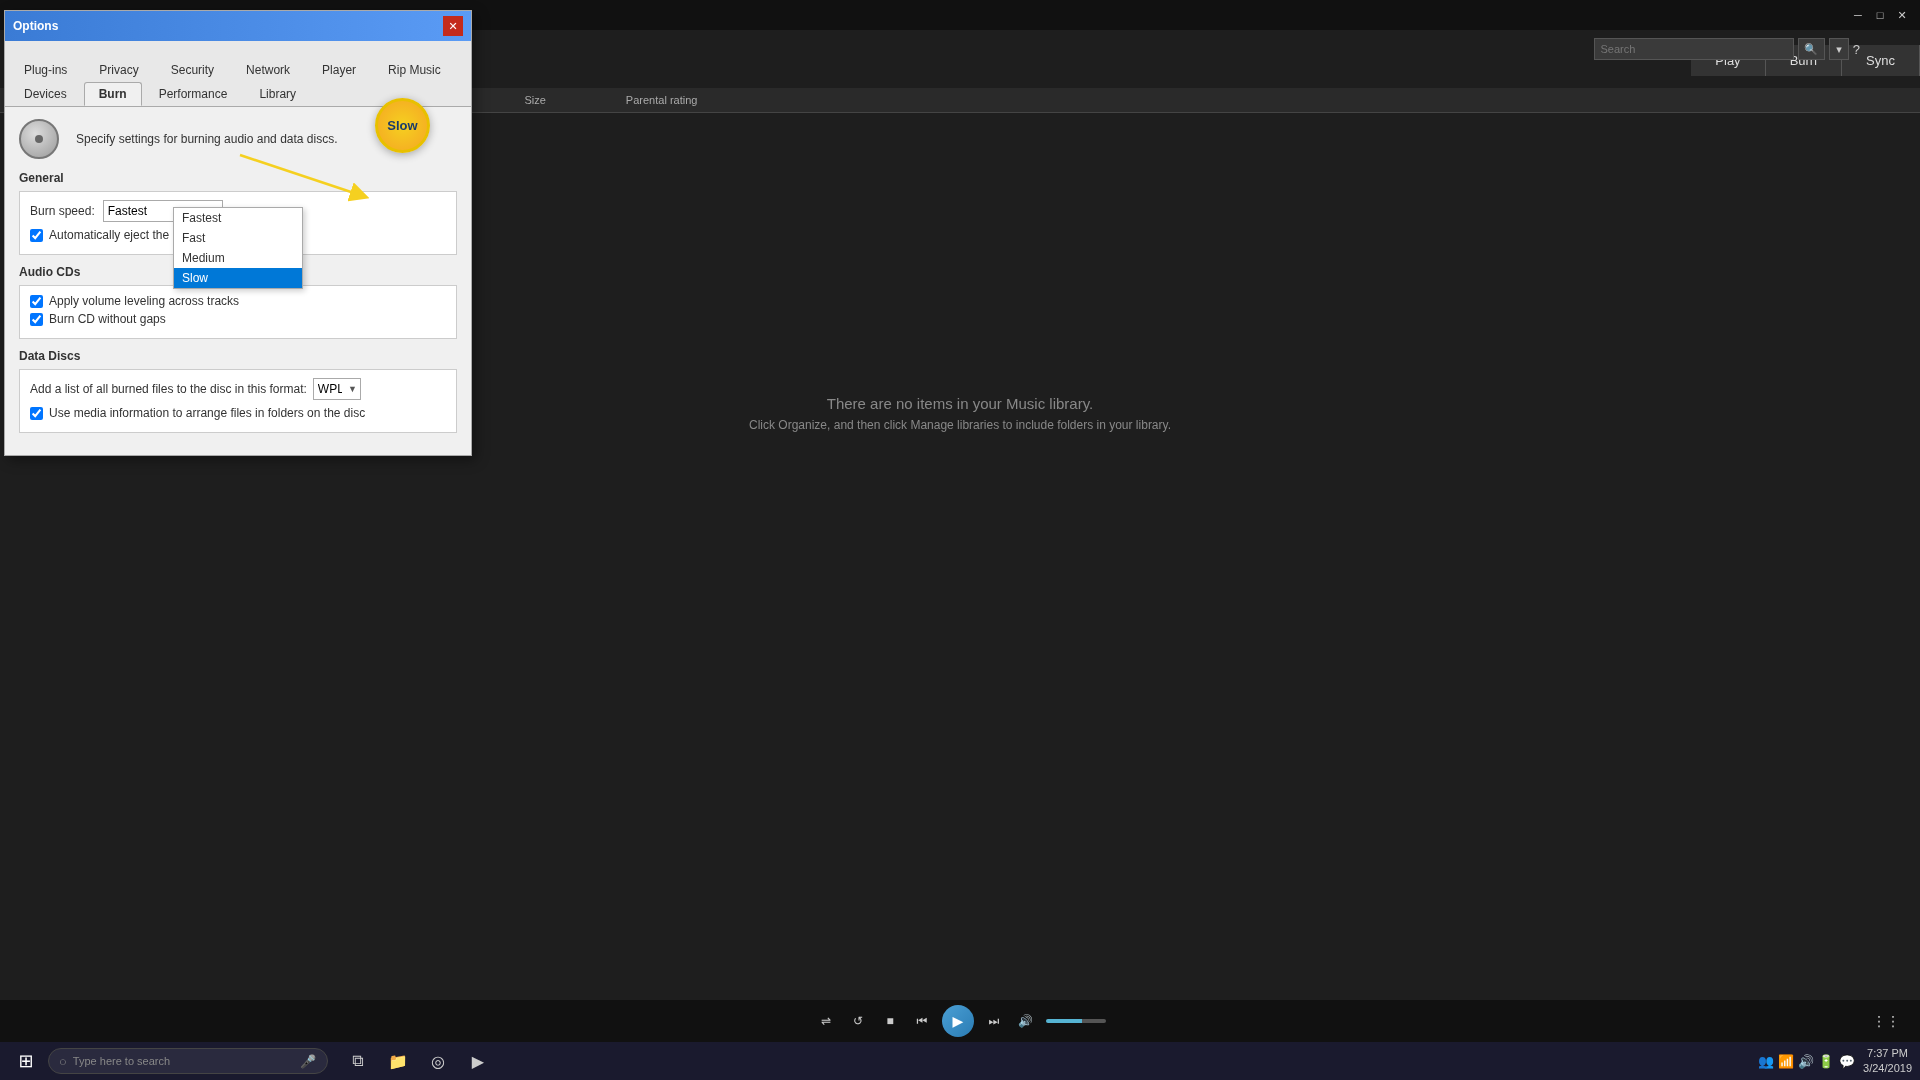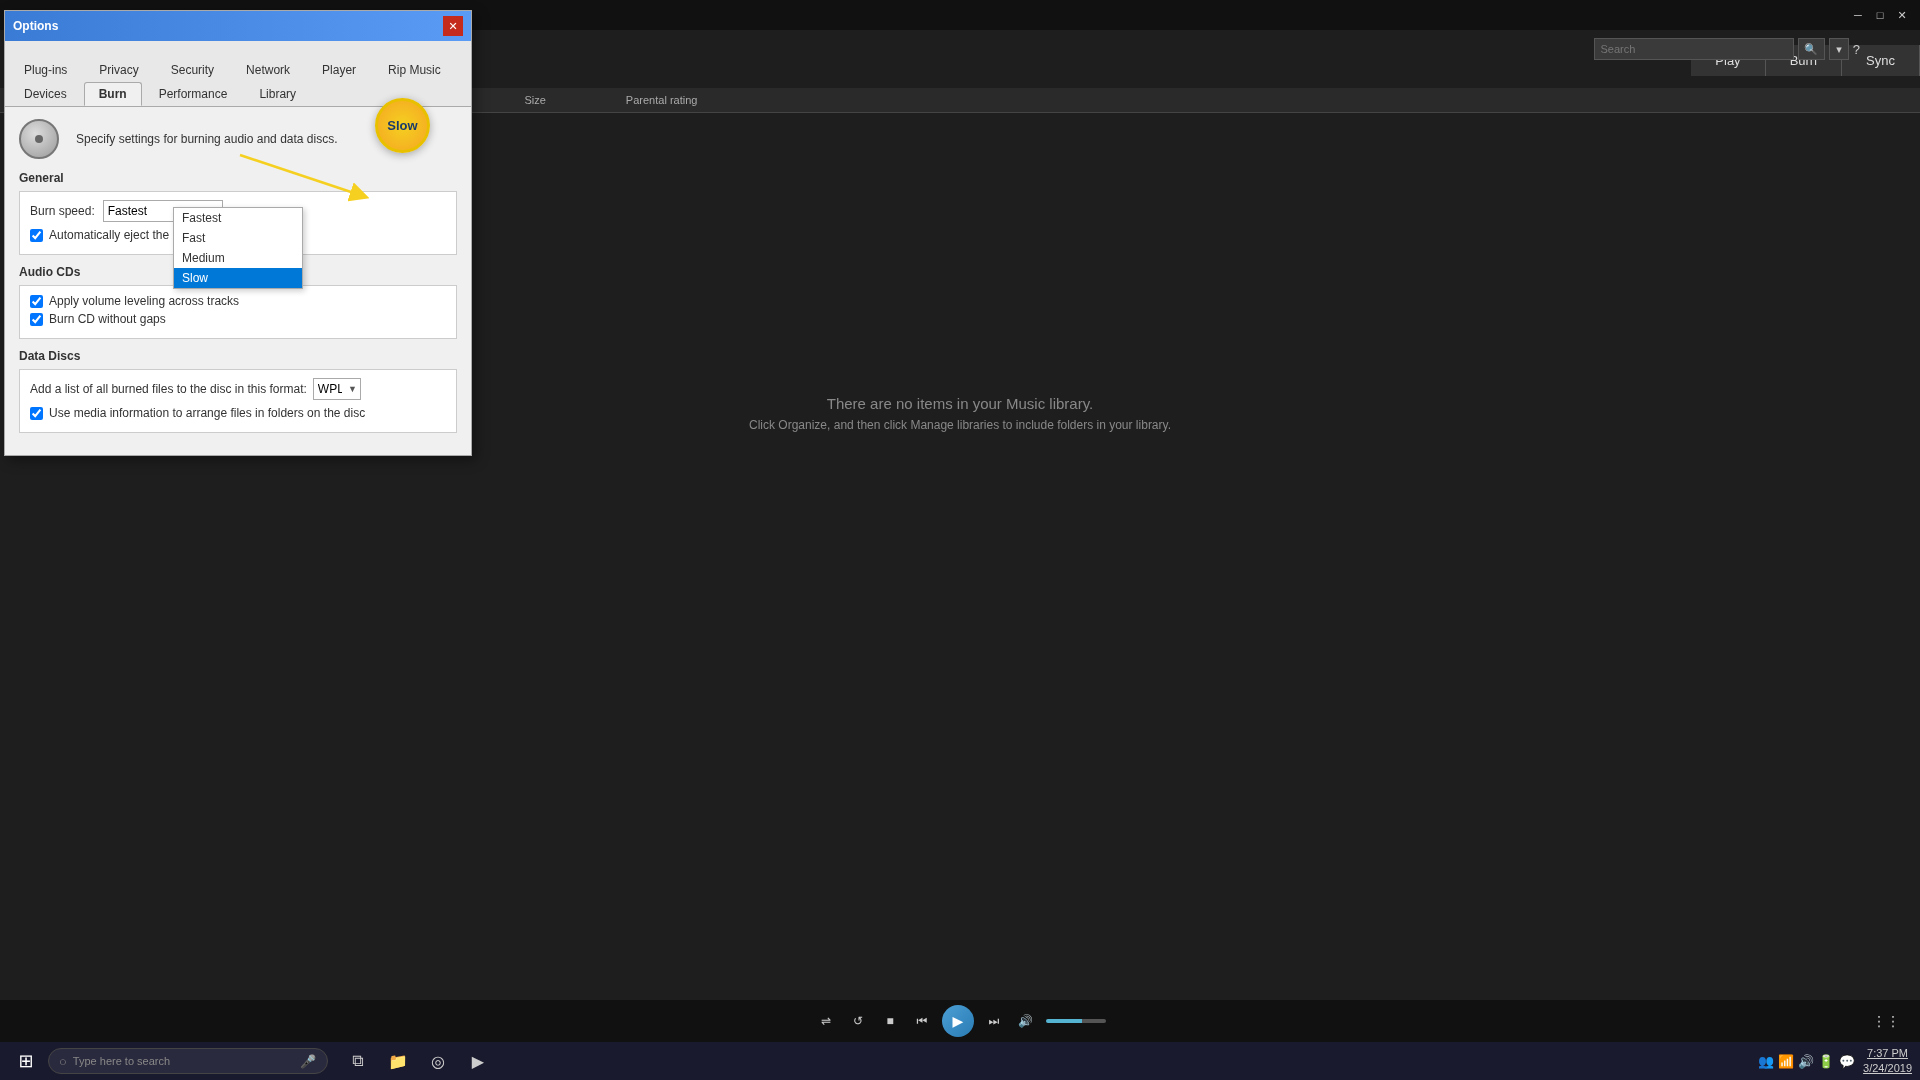--- a/index.html
+++ b/index.html
@@ -123,21 +123,20 @@
     }
     .tray-icon {
       color: #ccc;
       font-size: 13px;
       cursor: pointer;
     }
     .clock {
       text-align: center;
       line-height: 1.4;
       cursor: pointer;
-      text-decoration: underline;
     }
 
     
     .dialog-overlay {
       position: absolute;
       top: 0; left: 0;
       width: 470px;
       height: 640px;
     }
     .options-dialog {

